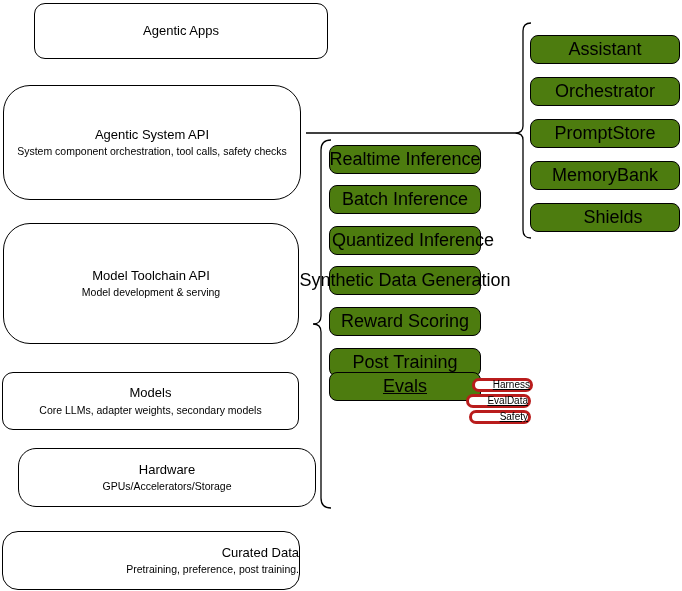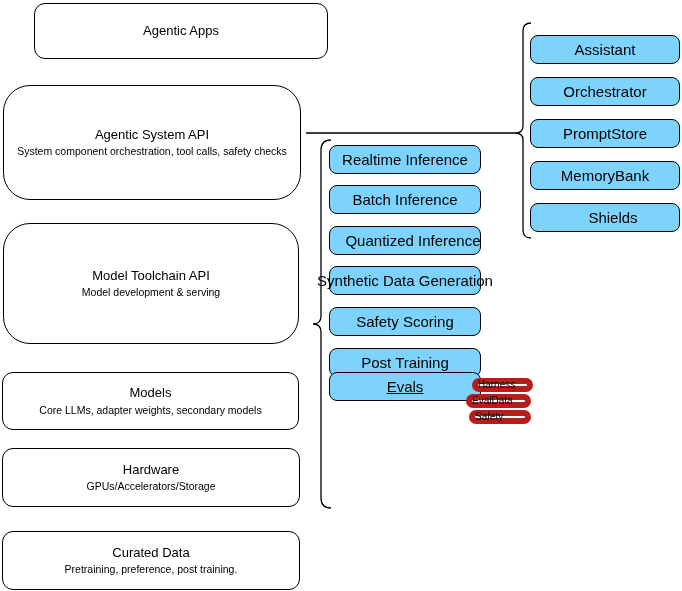--- a/index.html
+++ b/index.html
@@ -12,36 +12,36 @@
 
   .lbox {
     position:absolute; border:1px solid #000000; background:#ffffff;
     display:flex; flex-direction:column; align-items:center; justify-content:center;
     text-align:center; box-sizing:border-box; gap:3px; z-index:1;
   }
   .lbox .t { font-size:13px; line-height:1.15; }
   .lbox .s { font-size:10.5px; line-height:1.15; white-space:nowrap; }
 
   .mbox,.rbox {
-    position:absolute; border:1px solid #000000; background:#7dd3fc; border-radius:8px;
+    position:absolute; border:1px solid #000000; background:#4d7c0f; border-radius:8px;
     display:flex; align-items:center; justify-content:center;
-    font-size:15px; white-space:nowrap; box-sizing:border-box; z-index:1;
+    font-size:18px; white-space:nowrap; box-sizing:border-box; z-index:1;
   }
   .pill {
-    position:absolute; border:6px solid #b91c1c; background:#ffffff; border-radius:8px;
-    display:flex; align-items:center; justify-content:flex-start;
-    font-size:10px; line-height:1; white-space:nowrap; box-sizing:border-box; z-index:3;
+    position:absolute; border:3px solid #b91c1c; background:#ffffff; border-radius:8px;
+    display:flex; align-items:center; justify-content:flex-end;
+    font-size:10px; line-height:1; white-space:nowrap; box-sizing:border-box; z-index:3;text-decoration:underline;
   }
 
   #lb0 { left:3px; top:3px;   width:294px; height:56px;  border-radius:11px;margin-left:31px; }
   #lb1 { left:3px; top:85px;  width:298px; height:115px; border-radius:27px; }
   #lb2 { left:3px; top:223px; width:296px; height:121px; border-radius:27px; }
   #lb3 { left:2px; top:372px; width:297px; height:58px;  border-radius:11px; }
-  #lb4 { left:2px; top:448px; width:298px; height:59px;  border-radius:11px; }
-  #lb5 { left:2px; top:531px; width:298px; height:59px;  border-radius:11px; }
+  #lb4 { left:18px; top:448px; width:298px; height:59px;  border-radius:18px; }
+  #lb5 { left:2px; top:531px; width:298px; height:59px;  border-radius:16px;align-items:flex-end; }
 
   .mbox { left:329px; width:152px; height:29px;justify-content:center; }
   #mb0 { top:145px; } #mb1 { top:185px; } #mb2 { top:226px;padding-left:16px; }
   #mb3 { top:266px; } #mb4 { top:307px; } #mb5 { top:348px; }
   #mb6 { top:372px;text-decoration:underline; } #mb7 { top:430px; } #mb8 { top:470px; }
 
   .rbox { left:530px; width:150px; height:29px; }
   #rb0 { top:35px; } #rb1 { top:77px; } #rb2 { top:119px; }
   #rb3 { top:161px; } #rb4 { top:203px;padding-left:16px; }
 
@@ -93,21 +93,21 @@
   <div class="mbox" id="mb1">
       <span>Batch Inference</span>
     </div>
   <div class="mbox" id="mb2">
       <span>Quantized Inference</span>
     </div>
   <div class="mbox" id="mb3">
       <span>Synthetic Data Generation</span>
     </div>
   <div class="mbox" id="mb4">
-      <span>Safety Scoring</span>
+      <span>Reward Scoring</span>
     </div>
   <div class="mbox" id="mb5">
       <span>Post Training</span>
     </div>
   <div class="mbox" id="mb6">
       <span>Evals</span>
     </div>
 
   <div class="pill" id="pl0">
       <span>Harness</span>

